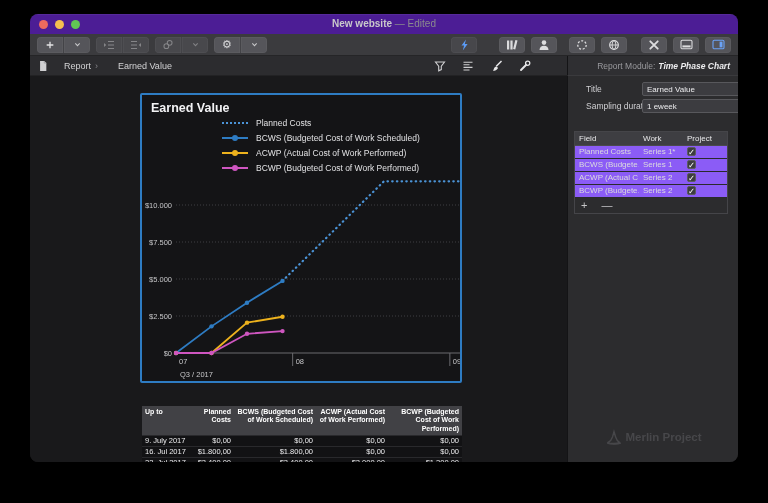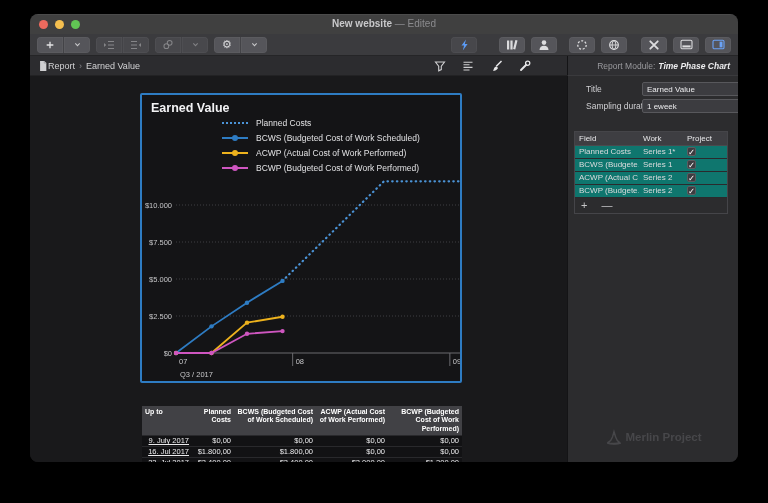--- a/index.html
+++ b/index.html
@@ -1,20 +1,20 @@
 <!DOCTYPE html>
 <html><head>
 <meta charset="utf-8">
 <style>
   html,body{margin:0;padding:0;background:#000;width:768px;height:503px;overflow:hidden;
     font-family:"Liberation Sans",sans-serif;-webkit-font-smoothing:antialiased;}
   .window{position:absolute;left:30px;top:14px;width:708px;height:448px;border-radius:8px;
     background:#19191b;overflow:hidden;box-shadow:0 14px 34px rgba(0,0,0,.85);}
   
-  .titlebar{position:relative;height:20px;background:#404040;box-shadow:inset 0 1px 0 rgba(255,255,255,.06);}
+  .titlebar{position:relative;height:20px;background:#4c1d95;box-shadow:inset 0 1px 0 rgba(255,255,255,.06);}
   .lights{position:absolute;left:9px;top:6px;display:flex;gap:7px;}
   .light{width:9px;height:9px;border-radius:50%;}
   .light.r{background:#ec6a5e}.light.y{background:#f5bf4f}.light.g{background:#61c554}
   .wtitle{position:absolute;left:0;right:0;top:4px;text-align:center;font-size:10px;color:#c9c9cb;font-weight:bold;}
   .wtitle .ed{color:#8b8b8e;font-weight:normal;}
   .toolbar{height:21px;background:#3b3b3e;display:flex;align-items:center;padding:0 7px;border-bottom:1px solid #252527;}
   .tb-btn{height:16px;min-width:18px;background:#55555a;border-radius:4px;display:flex;align-items:center;
     justify-content:center;padding:0 4px;gap:2px;box-shadow:inset 0 0 0 .5px rgba(255,255,255,.07);}
   .tb-btn.disabled{background:#48484c;}
   .tb-btn.disabled svg{opacity:.45}
@@ -24,21 +24,21 @@
   .seg .tb-btn:first-child{border-radius:4px 0 0 4px;}
   .seg .tb-btn:last-child{border-radius:0 4px 4px 0;border-left:1px solid #434347;}
   .gap6{width:6px}.gap26{width:22px}.gap14{width:12px}.gap16{width:14px}
   .spacer{flex:1}
   .gear-glyph{font-size:11px;color:#d8d8da;line-height:1;}
   
   .subbar{height:20px;display:flex;background:#2c2c2f;}
   .subbar-left{width:537px;display:flex;align-items:center;padding:0 8px;border-bottom:1px solid #222224;box-sizing:border-box;}
   .subbar-right{flex:1;border-left:1px solid #141416;display:flex;align-items:center;justify-content:flex-end;
     padding:0 8px;background:#2f2f32;border-bottom:1px solid #3a3a3d;box-sizing:border-box;}
-  .crumb{font-size:9px;color:#d2d2d4;margin-left:0;}
+  .crumb{font-size:9px;color:#d2d2d4;margin-left:16px;}
   .crumb-sep{color:#86868a;margin:0 4px;font-size:9px;}
   .sub-icons{margin-left:auto;display:flex;gap:16px;margin-right:28px;}
   .rm-label{font-size:8.5px;color:#9a9a9e;}
   .rm-value{font-size:8.5px;color:#ececee;font-weight:bold;margin-left:3px;font-style:italic;}
   
   .body{display:flex;height:387px;}
   .main{width:537px;position:relative;background:#19191b;overflow:hidden;}
   .sidebar{flex:1;position:relative;background:#2c2c2e;border-left:1px solid #141416;overflow:hidden;}
   
   .chart-frame{position:absolute;left:110px;top:17px;width:318px;height:286px;border:2px solid #2e7cc3;
@@ -51,29 +51,29 @@
   .swatch.dotted{height:0;border-top:2px dotted;}
   .swatch .mdot{position:absolute;left:10px;top:-2px;width:6px;height:6px;border-radius:50%;}
   .leg-label{font-size:8.5px;color:#e2e2e4;white-space:nowrap;}
   
   .btable{position:absolute;left:112px;top:330px;width:320px;font-size:7.5px;color:#ebebed;}
   .bt-head{display:grid;grid-template-columns:50px 42px 82px 72px 74px;background:#414145;}
   .bt-head div{padding:2px 3px;font-weight:bold;font-size:7px;line-height:1.2;text-align:right;color:#fff;}
   .bt-head div:first-child{text-align:left;}
   .bt-row{display:grid;grid-template-columns:50px 42px 82px 72px 74px;background:#121214;border-top:1px solid #29292c;height:10px;}
   .bt-row div{padding:0 3px;text-align:right;line-height:10px;white-space:nowrap;}
-  .bt-row div:first-child{text-align:right;text-decoration:underline;}
+  .bt-row div:first-child{text-align:left;}
   
   .form-row{position:absolute;left:8px;width:100%;height:14px;}
   .f-label{position:absolute;left:10px;top:2px;font-size:8.5px;color:#cfcfd2;}
   .f-field{position:absolute;left:66px;top:0;width:88px;height:12px;background:#3c3c40;border:1px solid #58585c;
     border-radius:2px;color:#ececee;font-size:8px;padding:0 4px;font-family:"Liberation Sans",sans-serif;}
   .cb{display:inline-block;width:9px;height:9px;background:#3c3c40;border:1px solid #5c5c60;border-radius:2px;
     font-size:8.5px;line-height:9px;text-align:center;color:#fff;box-sizing:border-box;}
-  .stable{position:absolute;left:6px;top:55px;width:152px;border:1px solid #454549;background:#0f766e;}
+  .stable{position:absolute;left:6px;top:55px;width:152px;border:1px solid #454549;background:#8b5cf6;}
   .st-head{display:grid;grid-template-columns:64px 44px 44px;background:#3e3e42;border-bottom:1px solid #4a4a4e;}
   .st-head div{font-size:8px;color:#e8e8ea;padding:2px 4px;}
   .st-row{display:grid;grid-template-columns:64px 44px 44px;height:12px;border-bottom:1px solid #2a2a2d;}
   .st-row div{font-size:8px;color:#dcdcde;padding:0 4px;line-height:12px;white-space:nowrap;overflow:hidden;}
   .st-foot{display:flex;gap:14px;padding:1px 6px 2px;background:#2c2c2e;}
   .st-btn{font-size:11px;color:#c6c6c8;line-height:12px;}
   .watermark{position:absolute;left:0;right:0;bottom:16px;display:flex;align-items:center;justify-content:center;gap:1px;}
   .wm-text{font-size:11.5px;font-weight:bold;color:#47474a;}
   svg{display:block}
 </style>

